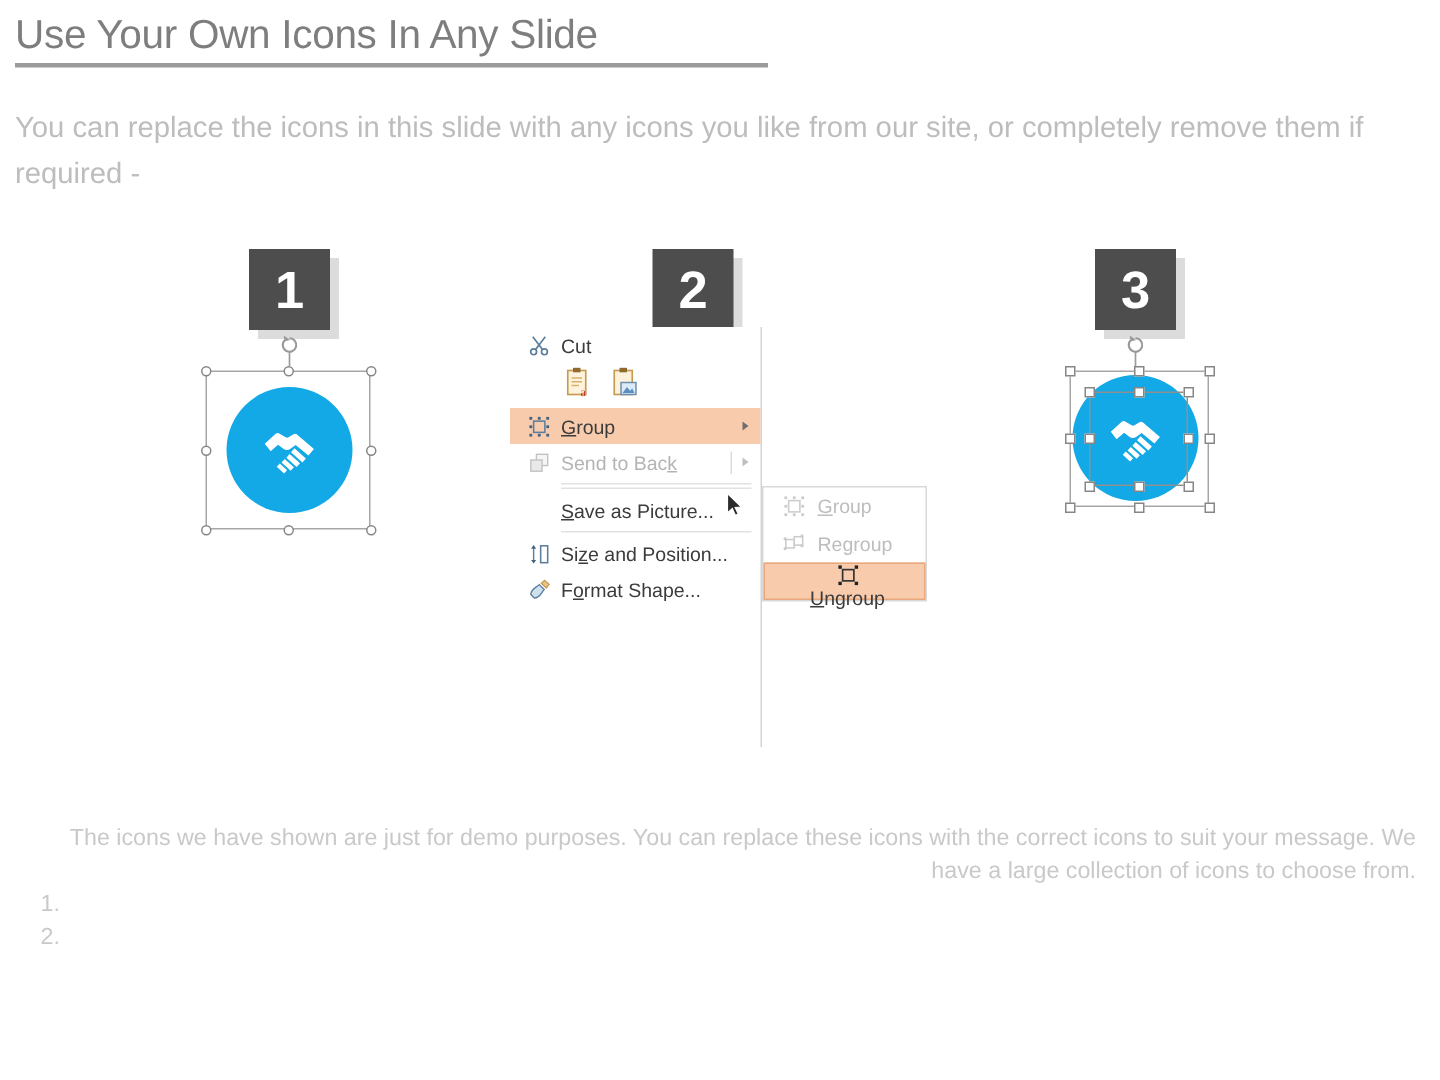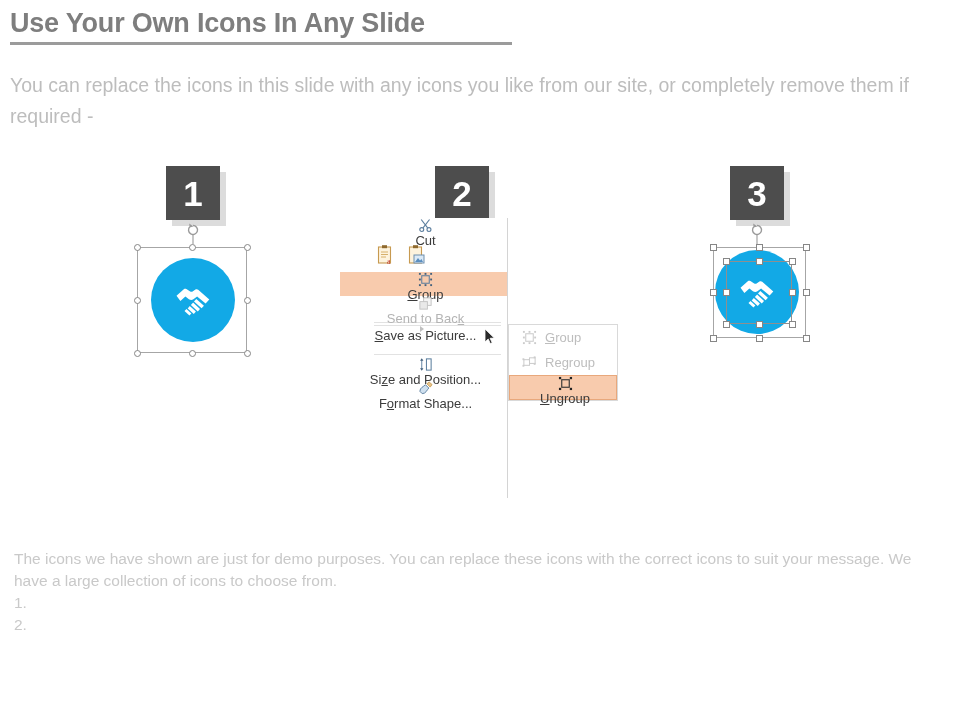--- a/index.html
+++ b/index.html
@@ -5,35 +5,35 @@
   html,body{margin:0;padding:0;}
   body{
     width:960px;height:720px;background:#ffffff;overflow:hidden;
     font-family:"Liberation Sans",sans-serif;position:relative;
   }
   #slide{position:absolute;inset:0;background:#fff;}
 
   
   .title{
     position:absolute;left:10px;top:8px;width:520px;
-    font-size:27px;font-weight:bold;color:#7e7e7e;
+    font-size:27px;font-weight:normal;color:#7e7e7e;
     letter-spacing:-0.2px;white-space:nowrap;
   }
   .title-rule{
     position:absolute;left:10px;top:42px;width:502px;height:3px;background:#9b9b9b;
   }
   .subtitle{
     position:absolute;left:10px;top:70px;width:945px;
     font-size:19.5px;line-height:31px;color:#bdbdbd;font-weight:400;
   }
 
   
   .note{
     position:absolute;left:14px;top:548px;width:930px;
-    font-size:15.5px;line-height:22px;color:#c9c9c9;
+    font-size:15.5px;line-height:22px;color:#c9c9c9;text-align:right;
   }
   .note p{margin:0;}
   .note .ol-row{display:flex;}
   .note .ol-num{width:26px;flex:none;}
 
   
   .badge{
     position:absolute;width:54px;height:54px;background:#4d4d4d;
     color:#ffffff;font-size:35px;font-weight:bold;
     display:flex;align-items:center;justify-content:center;
@@ -61,21 +61,21 @@
   .rotate-handle{position:absolute;}
 
   
   .ctx-menu{
     position:absolute;background:#ffffff;
     border-right:1px solid #d4d4d4;
     box-sizing:border-box;
   }
   .ctx-item{
     position:relative;display:flex;align-items:center;height:24px;
-    font-size:13px;color:#3b3b3b;padding-left:4px;box-sizing:border-box;flex-direction:column;
+    font-size:13px;color:#3b3b3b;padding-left:4px;box-sizing:border-box;
   }
   .ctx-item .ico{
     width:30px;flex:none;display:flex;align-items:center;justify-content:center;
   }
   .ctx-item .lbl{flex:1;white-space:nowrap;}
   .ctx-item .lbl u{text-decoration:underline;}
   .ctx-item.disabled{color:#b4b4b4;}
   .ctx-item.header-row{background:#ebebeb;font-weight:bold;color:#2e2e2e;}
   .ctx-item.hl{background:#f8cbad;}
   .ctx-sep{height:1px;background:#e2e2e2;margin:2px 6px 2px 34px;}

